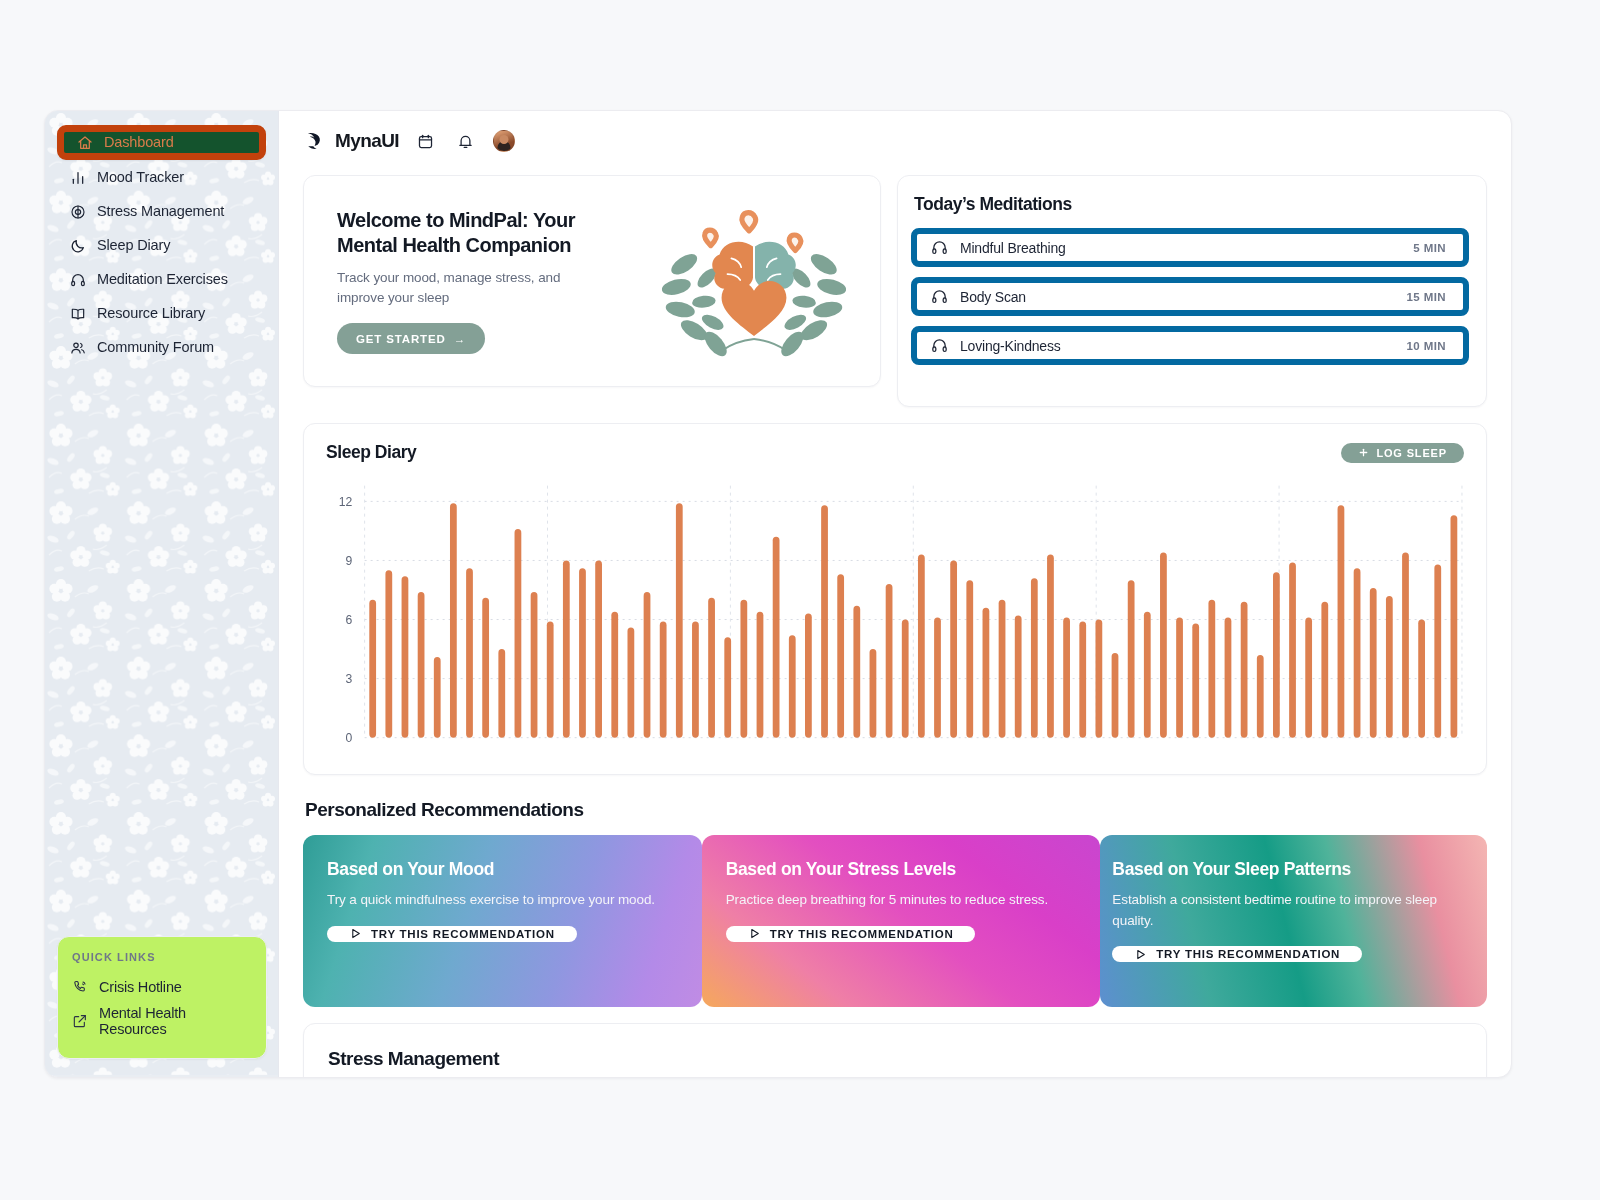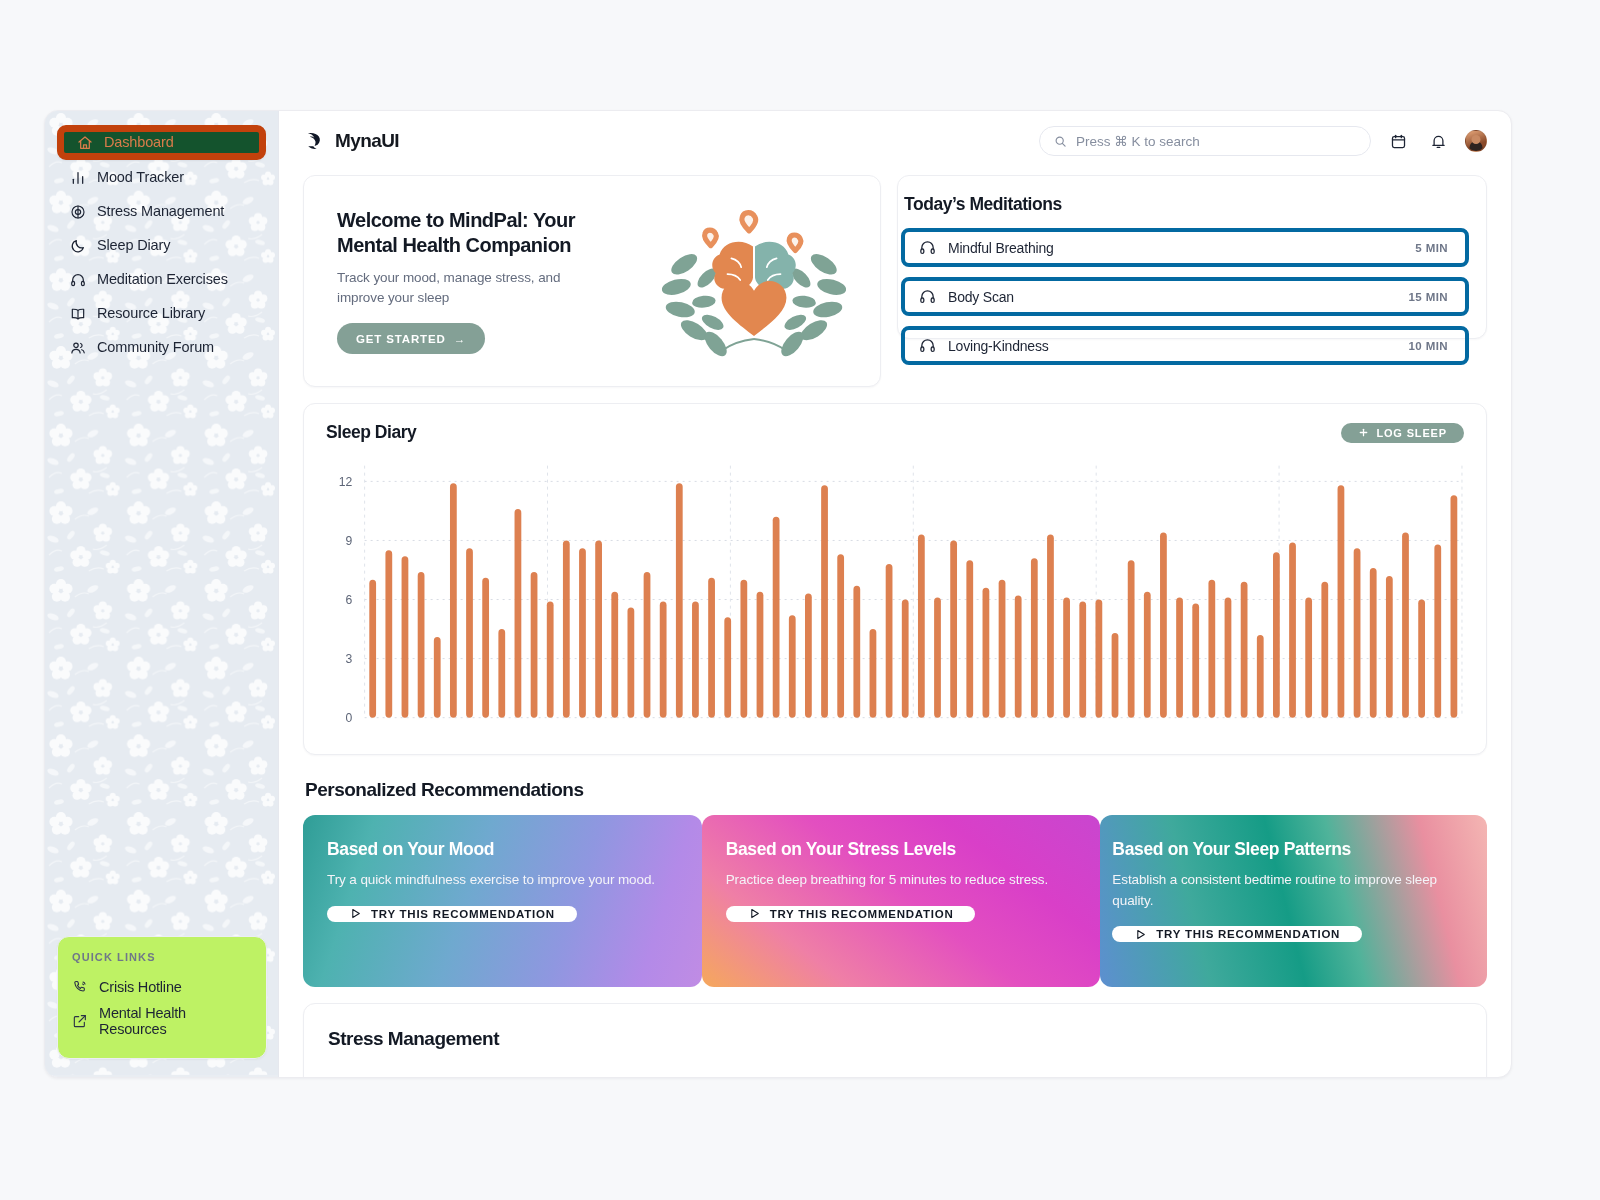--- a/index.html
+++ b/index.html
@@ -181,30 +181,30 @@
     font-family: inherit; font-size: 11.5px; font-weight: 700;
     letter-spacing: 0.85px; cursor: pointer;
   }
   #welcome-illustration {
     position: absolute; right: 22px; top: 50%;
     transform: translateY(-50%);
     width: 208px; height: 175px;
   }
 
   #meditations-card {
-    flex: 1; height: 164px;
-    padding: 17px 17px 0 3px;
+    flex: 1; height: 232px;
+    padding: 17px 17px 0 13px;
   }
   #meditations-title {
     font-size: 17.5px; font-weight: 700; color: #131924;
     letter-spacing: -0.45px; margin: 1px 0 13px 3px;
   }
   .med-row {
     height: 39px;
-    border: 4px solid #0369a1;
+    border: 6px solid #0369a1;
     border-radius: 8px;
     display: flex; align-items: center;
     padding: 0 17px 0 14px;
     margin-bottom: 10px;
     cursor: pointer;
   }
   .med-row .m-ico { width: 17px; height: 17px; flex: 0 0 17px; margin-right: 12px; }
   .med-name { font-size: 14px; color: #1d2434; letter-spacing: -0.2px; }
   .med-dur {
     margin-left: auto; font-size: 11.5px; font-weight: 700;
@@ -421,27 +421,20 @@
 
     <header id="topbar">
       <div id="brand">
         <svg class="logo-mark" viewBox="0 0 24 24">
           <path d="M3.2 3.6c4.8-1.1 9.6.3 11.9 3.6 1.9 2.8 1.3 6.2-.9 8.3-1.2 1.1-2.6 1.6-3.8 1.6.9-1.4 1.3-3 1-4.5-.5-2.6-2.9-4.6-6.1-5.3 1.9-.4 3.8.2 4.9 1.2C8.8 5.4 6 4 3.2 3.6z" fill="#111827"></path>
           <path d="M9.1 17.6c1.1 1.6 2.2 2.6 3.6 3-3.6.6-7.2-.7-9.1-3.2 1.8.5 3.7.6 5.5.2z" fill="#111827"></path>
         </svg>
         <span class="brand-name">MynaUI</span>
       </div>
 
-      <div id="search-box">
-        <svg viewBox="0 0 24 24" fill="none" stroke="#868e9f" stroke-width="2.1" stroke-linecap="round">
-          <circle cx="10.5" cy="10.5" r="6.6"></circle>
-            <path d="M15.4 15.4 20.5 20.5"></path>
-        </svg>
-        <input id="search-input" type="text" placeholder="Press ⌘ K to search" style="">
-      </div>
 
       <div class="top-ico">
         <svg viewBox="0 0 24 24" fill="none" stroke="#1d2434" stroke-width="1.8" stroke-linecap="round" stroke-linejoin="round">
           <rect x="3.5" y="5" width="17" height="15.5" rx="2.4"></rect>
           <path d="M3.5 9.6h17"></path>
             <path d="M8 3.2v3.4"></path>
             <path d="M16 3.2v3.4"></path>
         </svg>
       </div>
       <div class="top-ico">

